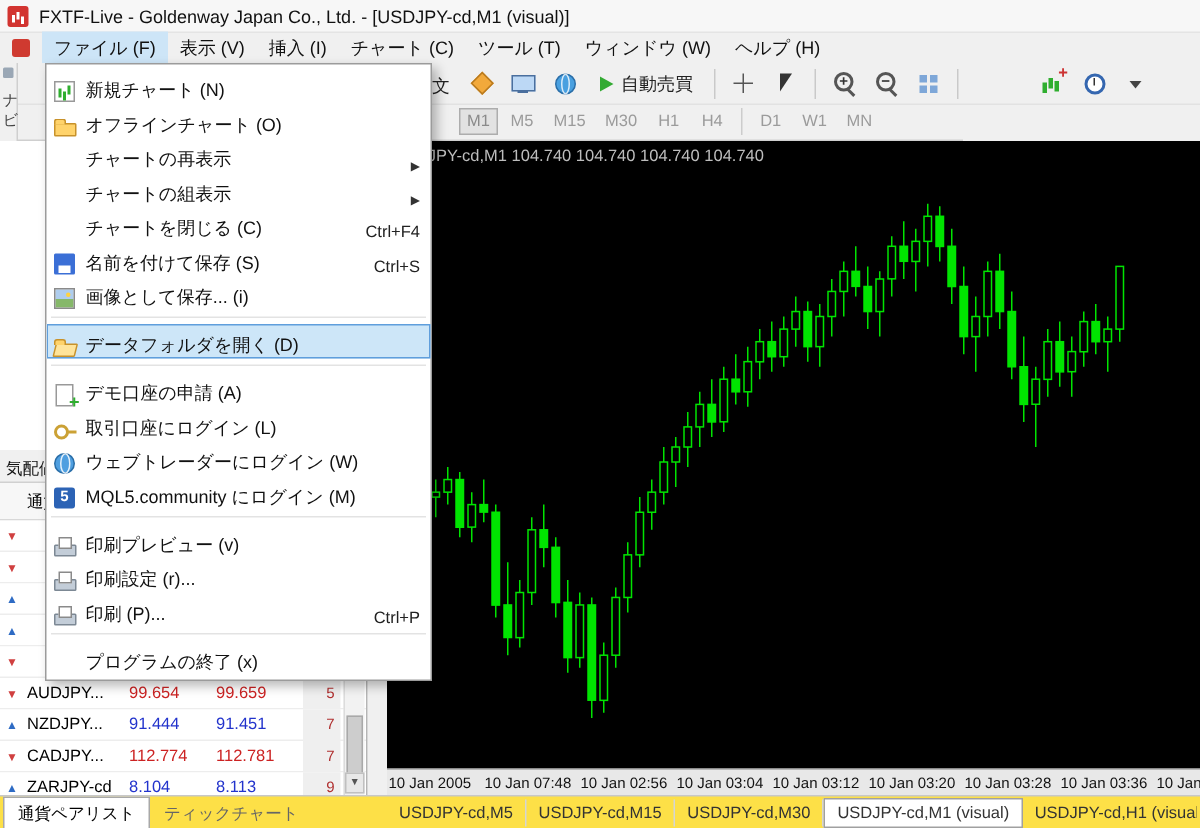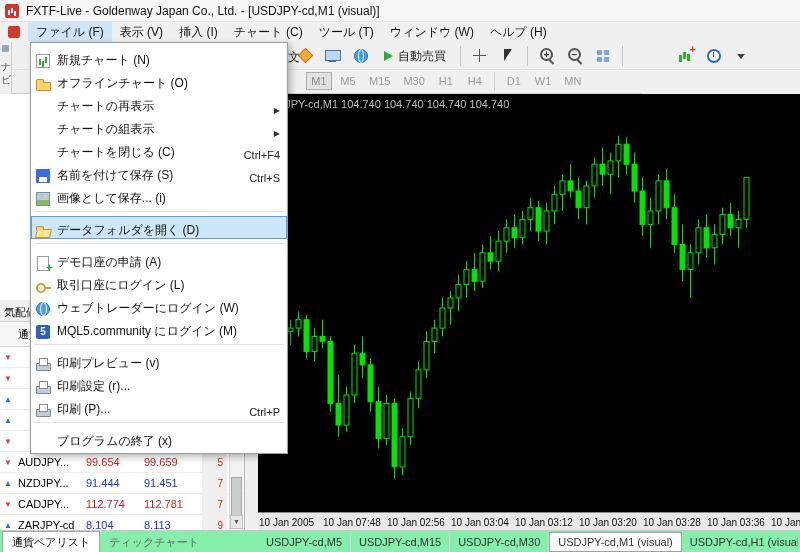--- a/index.html
+++ b/index.html
@@ -17,21 +17,21 @@
   
   .menubar{position:absolute;left:0;top:22px;width:800px;height:20px;display:flex;align-items:center;
            font-size:12px;padding-left:8px;background:#f0f0f0;}
   .child-icon{width:12px;height:12px;background:#cf3a30;border-radius:2px;margin-right:8px;flex:none;}
   .menu-item{padding:3px 8px;white-space:nowrap;}
   .menu-item.active{background:#cde5f7;}
 
   
   .toolbar1{position:absolute;left:0;top:42px;width:800px;height:28px;border-bottom:1px solid #e2e2e2;background:#f0f0f0;}
   .trunc-btn{position:absolute;left:252px;top:7px;font-size:12px;color:#222;white-space:nowrap;}
-  .tb-icons{position:absolute;left:296px;top:3px;height:22px;display:flex;align-items:center;gap:10px;}
+  .tb-icons{position:absolute;left:312px;top:3px;height:22px;display:flex;align-items:center;gap:10px;}
   .tbi{width:18px;height:18px;position:relative;display:inline-block;flex:none;}
   .tb-sep{width:1px;height:20px;background:#c9c9c9;flex:none;}
   .tb-gap{width:34px;flex:none;}
   .at-btn{display:flex;align-items:center;gap:5px;font-size:12px;color:#222;padding:1px 4px;white-space:nowrap;}
   .at-play{width:0;height:0;border-left:9px solid #33aa33;border-top:5px solid transparent;border-bottom:5px solid transparent;}
 
   .ic-diamond::before{content:"";position:absolute;left:4px;top:3px;width:9px;height:9px;background:#f2a93b;border:1px solid #b97a1e;transform:rotate(45deg);}
   .ic-monitor::before{content:"";position:absolute;left:1px;top:3px;width:14px;height:9px;background:#bcd8f5;border:1px solid #4a6f9e;}
   .ic-monitor::after{content:"";position:absolute;left:5px;top:13px;width:7px;height:2px;background:#4a6f9e;}
   .ic-globe-sm::before{content:"";position:absolute;left:2px;top:2px;width:12px;height:12px;border-radius:50%;background:#49a0e0;border:1px solid #2a6ea8;}
@@ -84,21 +84,21 @@
 
   
   .chart-area{position:absolute;left:258px;top:94px;width:542px;height:418px;background:#000;}
   .chart-header{position:absolute;left:4px;top:4px;font-size:11px;color:#bdbdbd;white-space:nowrap;}
   #chart-svg{position:absolute;left:0;top:0;width:542px;height:418px;}
   .time-axis{position:absolute;left:258px;top:512px;width:542px;height:19px;background:#e8e8e8;
              border-top:1px solid #8a8a8a;overflow:hidden;}
   .time-label{position:absolute;top:4px;font-size:10px;color:#111;white-space:nowrap;}
 
   
-  .bottombar{position:absolute;left:0;top:530px;width:800px;height:22px;background:#86efac;border-top:1px solid #c8c8c8;}
+  .bottombar{position:absolute;left:0;top:530px;width:800px;height:22px;background:#fde047;border-top:1px solid #c8c8c8;}
   .left-tabs{position:absolute;left:2px;top:1px;display:flex;align-items:center;height:20px;}
   .chart-tabs{position:absolute;left:258px;top:1px;display:flex;align-items:center;height:20px;overflow:hidden;max-width:540px;}
   .btab{padding:3px 9px;font-size:11px;color:#666;white-space:nowrap;}
   .btab.active{background:#fff;border:1px solid #a8a8a8;color:#000;}
   .ctab{padding:3px 8px;font-size:11px;color:#333;border-right:1px solid #d5d5d5;white-space:nowrap;}
   .ctab.active{background:#fff;border:1px solid #a0a0a0;}
 
   
   .file-menu{position:absolute;left:30px;top:42px;width:258px;background:#fff;border:1px solid #9b9b9b;
              box-shadow:3px 3px 7px rgba(0,0,0,.28);padding:3px 0;z-index:50;}

